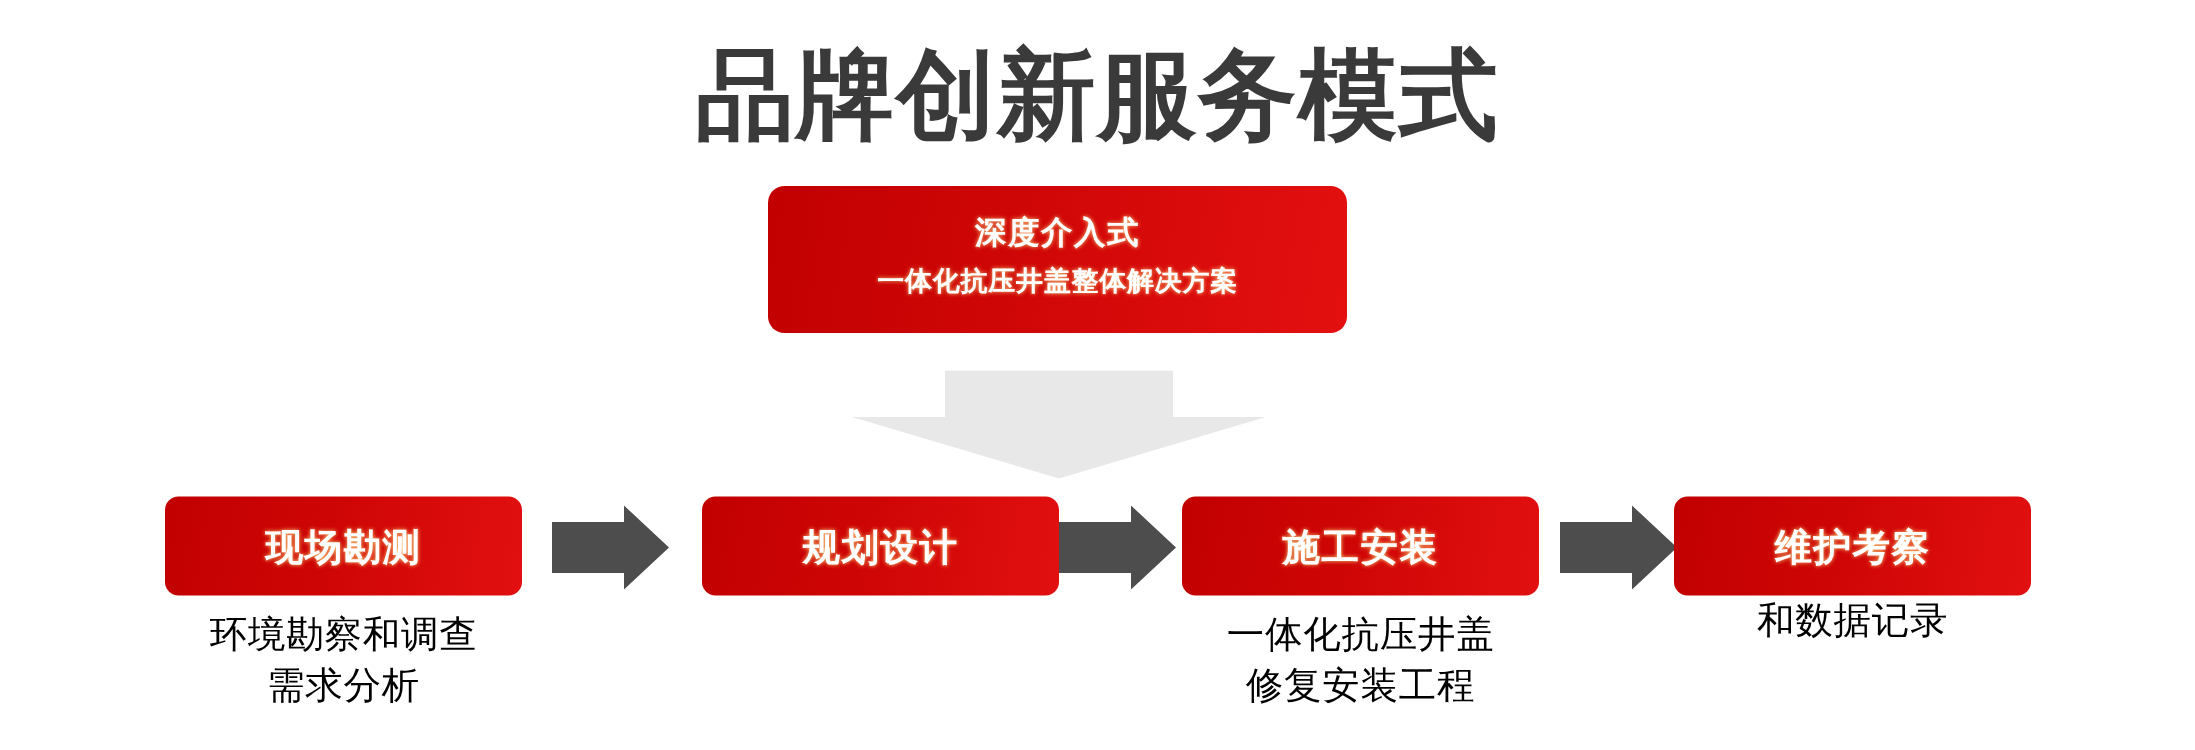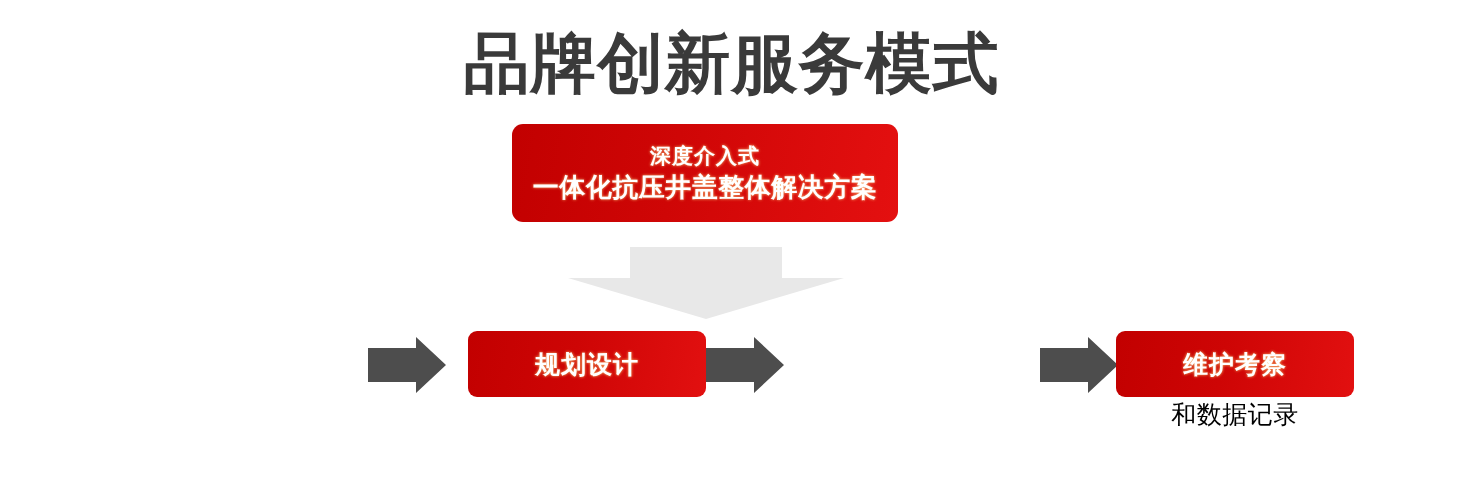--- a/index.html
+++ b/index.html
@@ -57,21 +57,21 @@
     text-align: center;
     white-space: nowrap;
     text-shadow: 0 0 3px rgba(255, 228, 140, 0.85);
   }
   .hero-line-1 {
     font-size: 21px;
     line-height: 28px;
     letter-spacing: 1px;
   }
   .hero-line-2 {
-    font-size: 26px;
+    font-size: 18px;
     line-height: 34px;
     letter-spacing: 0.5px;
   }
 
   
   .down-arrow {
     position: absolute;
     left: 568px;
     top: 247px;
     width: 276px;
@@ -161,27 +161,41 @@
   <svg class="connector connector-2" viewBox="0 0 78 56" preserveAspectRatio="none">
     <polygon points="0,11 48,11 48,0 78,28 48,56 48,45 0,45" fill="#4d4d4d"></polygon>
   </svg>
 
   <svg class="connector connector-3" viewBox="0 0 78 56" preserveAspectRatio="none">
     <polygon points="0,11 48,11 48,0 78,28 48,56 48,45 0,45" fill="#4d4d4d"></polygon>
   </svg>
 
   <div class="steps-row">
 
+    <div class="step step-1">
+      <div class="step-chip">
+        <span class="step-chip-label">现场勘测</span>
+      </div>
+      <div class="step-caption">环境勘察和调查</div>
+      <div class="step-caption" style="margin-top:0;">需求分析</div>
+    </div>
 
     <div class="step step-2">
       <div class="step-chip">
         <span class="step-chip-label">规划设计</span>
       </div>
     </div>
 
+    <div class="step step-3">
+      <div class="step-chip">
+        <span class="step-chip-label">施工安装</span>
+      </div>
+      <div class="step-caption">一体化抗压井盖</div>
+      <div class="step-caption" style="margin-top:0;">修复安装工程</div>
+    </div>
 
     <div class="step step-4">
       <div class="step-chip">
         <span class="step-chip-label">维护考察</span>
       </div>
       <div class="step-caption" style="margin-top:0;">和数据记录</div>
     </div>
 
   </div>
 </div>

